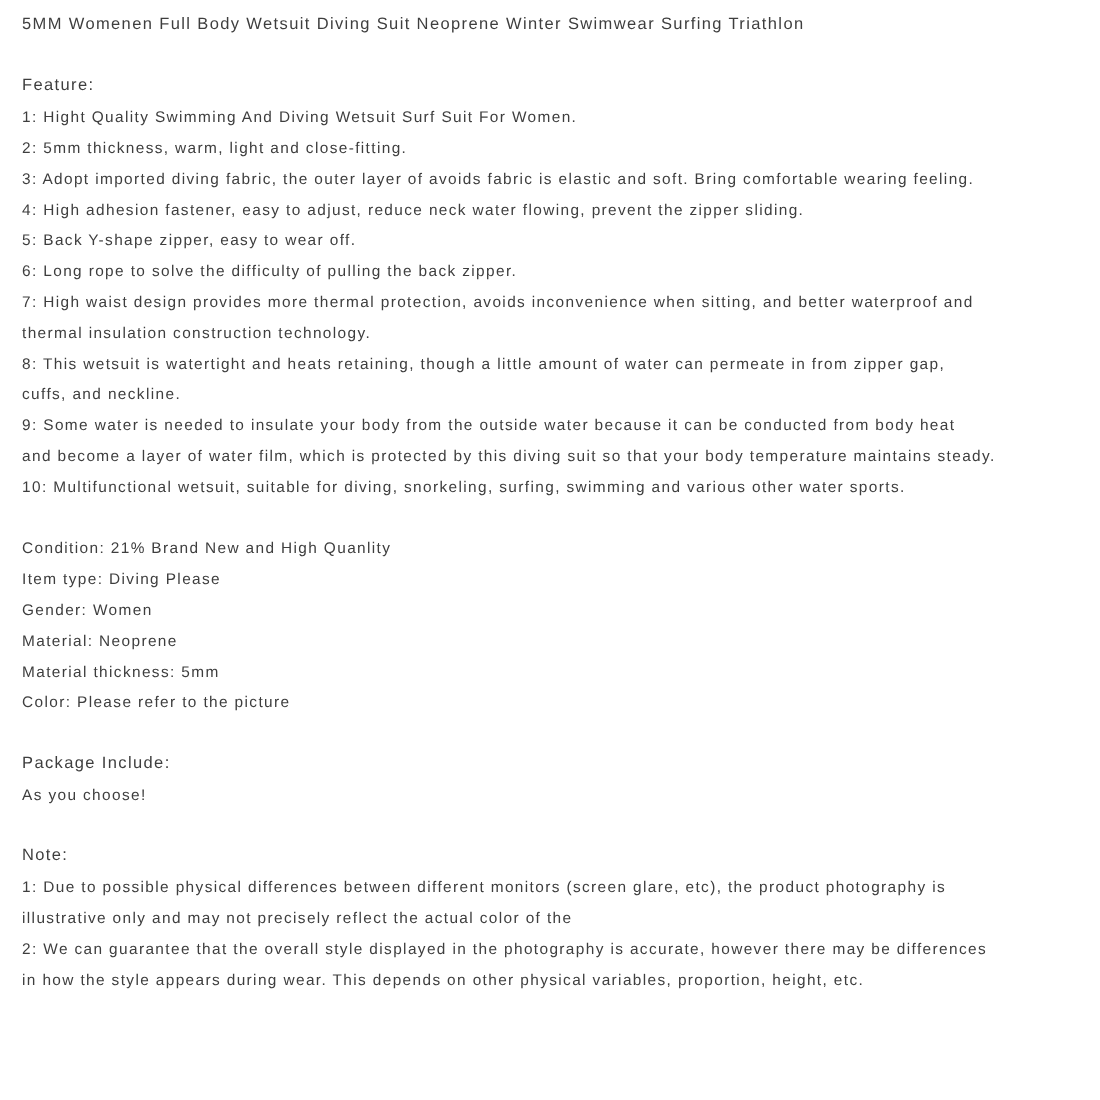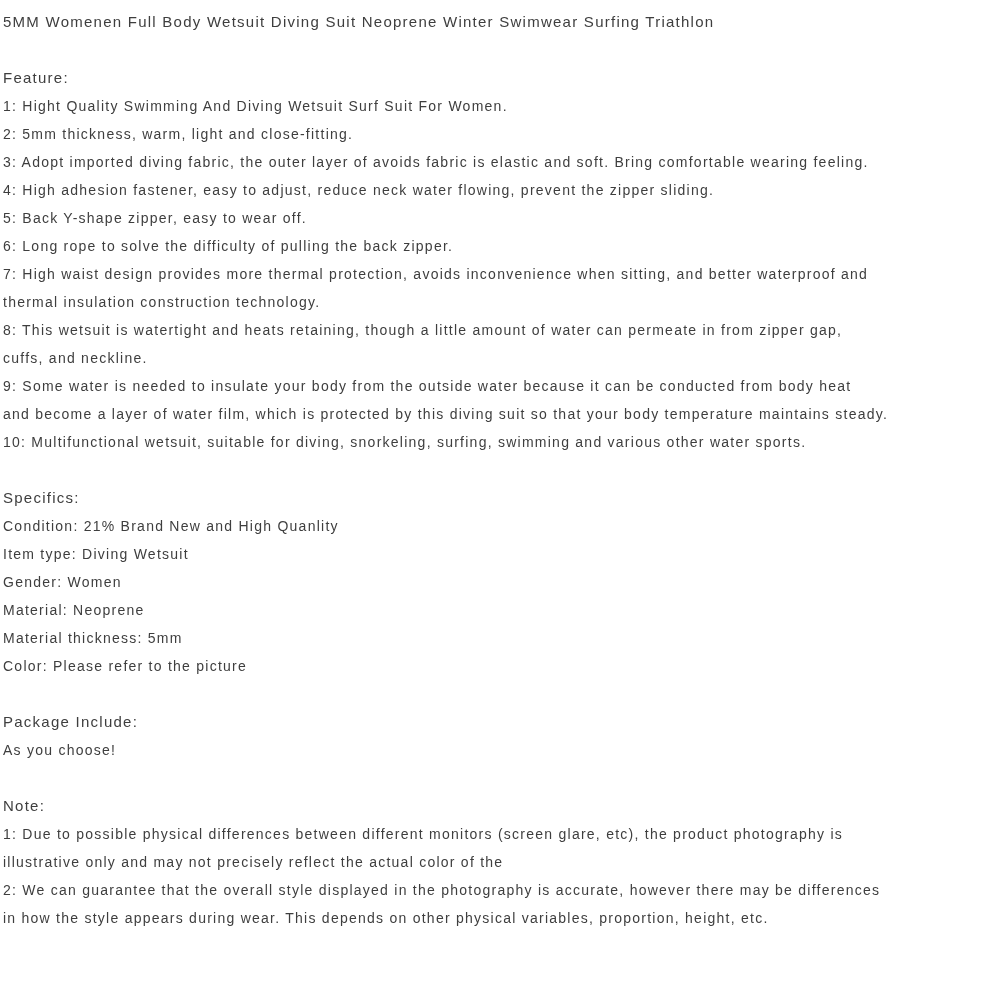--- a/index.html
+++ b/index.html
@@ -6,21 +6,21 @@
   html, body { margin: 0; padding: 0; }
   body {
     width: 1000px;
     height: 1000px;
     background: #ffffff;
     overflow: hidden;
     font-family: "Liberation Sans", sans-serif;
     color: #3e3e3e;
   }
   .page {
-    padding: 8px 6px 0 3px;
+    padding: 8px 6px 0 20px;
   }
   .line {
     font-size: 14px;
     font-weight: 400;
     line-height: 28px;
     height: 28px;
     margin: 0;
     padding: 0;
     white-space: nowrap;
     letter-spacing: 1.25px;
@@ -50,23 +50,22 @@
         <div class="line">6: Long rope to solve the difficulty of pulling the back zipper.</div>
         <div class="line">7: High waist design provides more thermal protection, avoids inconvenience when sitting, and better waterproof and</div>
         <div class="line">thermal insulation construction technology.</div>
         <div class="line">8: This wetsuit is watertight and heats retaining, though a little amount of water can permeate in from zipper gap,</div>
         <div class="line">cuffs, and neckline.</div>
         <div class="line">9: Some water is needed to insulate your body from the outside water because it can be conducted from body heat</div>
         <div class="line">and become a layer of water film, which is protected by this diving suit so that your body temperature maintains steady.</div>
         <div class="line">10: Multifunctional wetsuit, suitable for diving, snorkeling, surfing, swimming and various other water sports.</div>
       </section>
       <section class="section">
-        <h2 class="line">Specifics:</h2>
         <div class="line">Condition: 21% Brand New and High Quanlity</div>
-        <div class="line">Item type: Diving Wetsuit</div>
+        <div class="line">Item type: Diving Please</div>
         <div class="line">Gender: Women</div>
         <div class="line">Material: Neoprene</div>
         <div class="line">Material thickness: 5mm</div>
         <div class="line">Color: Please refer to the picture</div>
       </section>
       <section class="section">
         <h2 class="line">Package Include:</h2>
         <div class="line">As you choose!</div>
       </section>
       <section class="section">

